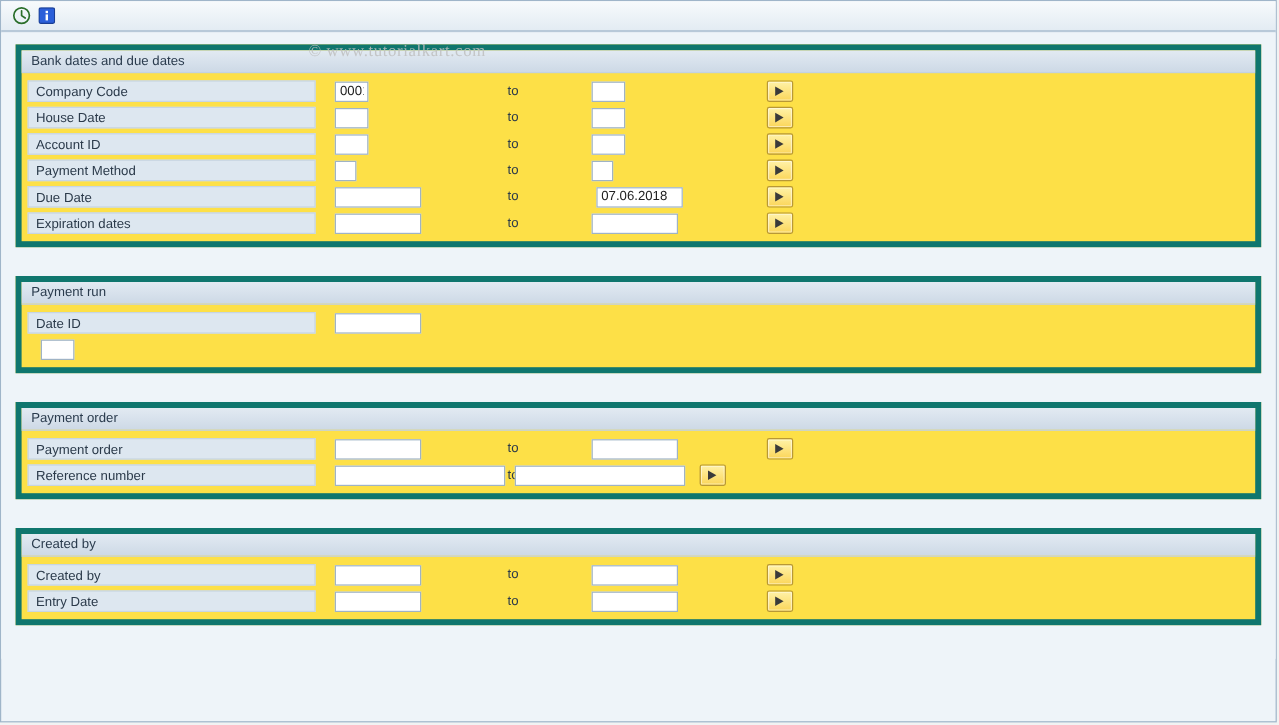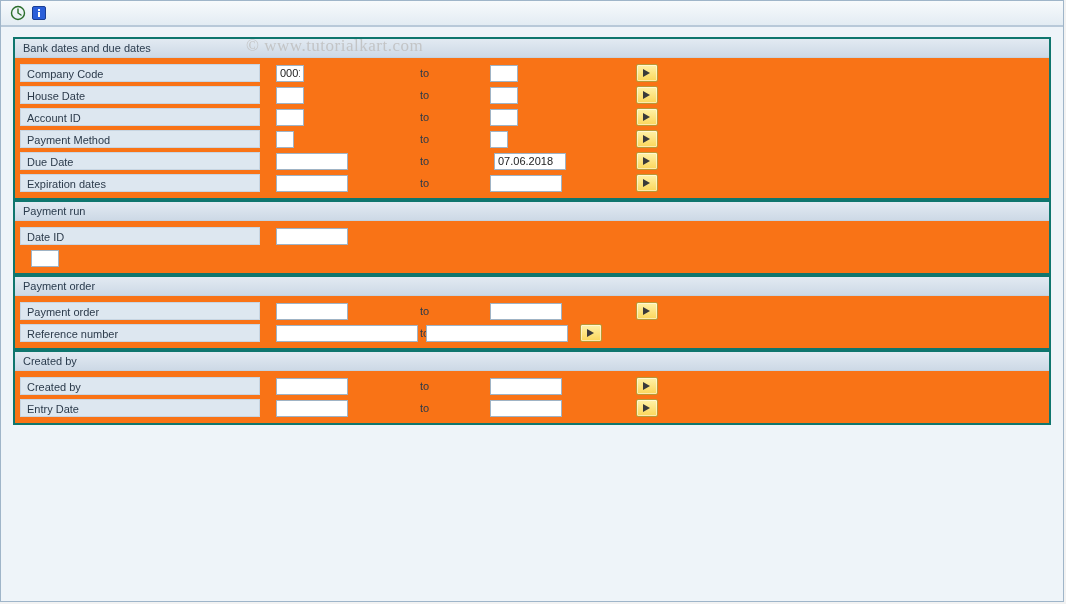--- a/index.html
+++ b/index.html
@@ -41,23 +41,23 @@
   .tb-btn {
     width: 18px; height: 18px;
     display: inline-flex; align-items: center; justify-content: center;
     cursor: pointer;
   }
   .content {
     padding: 10px 12px 4px 12px;
     background: #eef4f9;
   }
   .group {
-    border: 2px solid #0f766e;
-    margin-bottom: 0;
-    background: #f97316;
+    border: 5px solid #0f766e;
+    margin-bottom: 24px;
+    background: #fde047;
   }
   .group-title {
     background: linear-gradient(#e2eaf2, #cdd9e6);
     padding: 3px 8px;
     font-size: 11px;
     color: #2a3b4d;
     border-bottom: 1px solid #c3d2e0;
   }
   .group-body {
     padding: 4px 0 4px 0;
@@ -132,22 +132,22 @@
     display:inline-block;
     cursor:pointer;
   }
   .chk-label {
     color: #2b3a4a;
     cursor: pointer;
   }
   .watermark {
     position: absolute;
     top: 35px;
-    left: 245px;
-    font-size: 17px;
+    left: 256px;
+    font-size: 14px;
     color: rgba(190,190,190,0.85);
     letter-spacing: 0.5px;
     pointer-events: none;
     font-family: Georgia, serif;
   }
 </style>
 </head>
 <body>
 
 <div class="outer">

